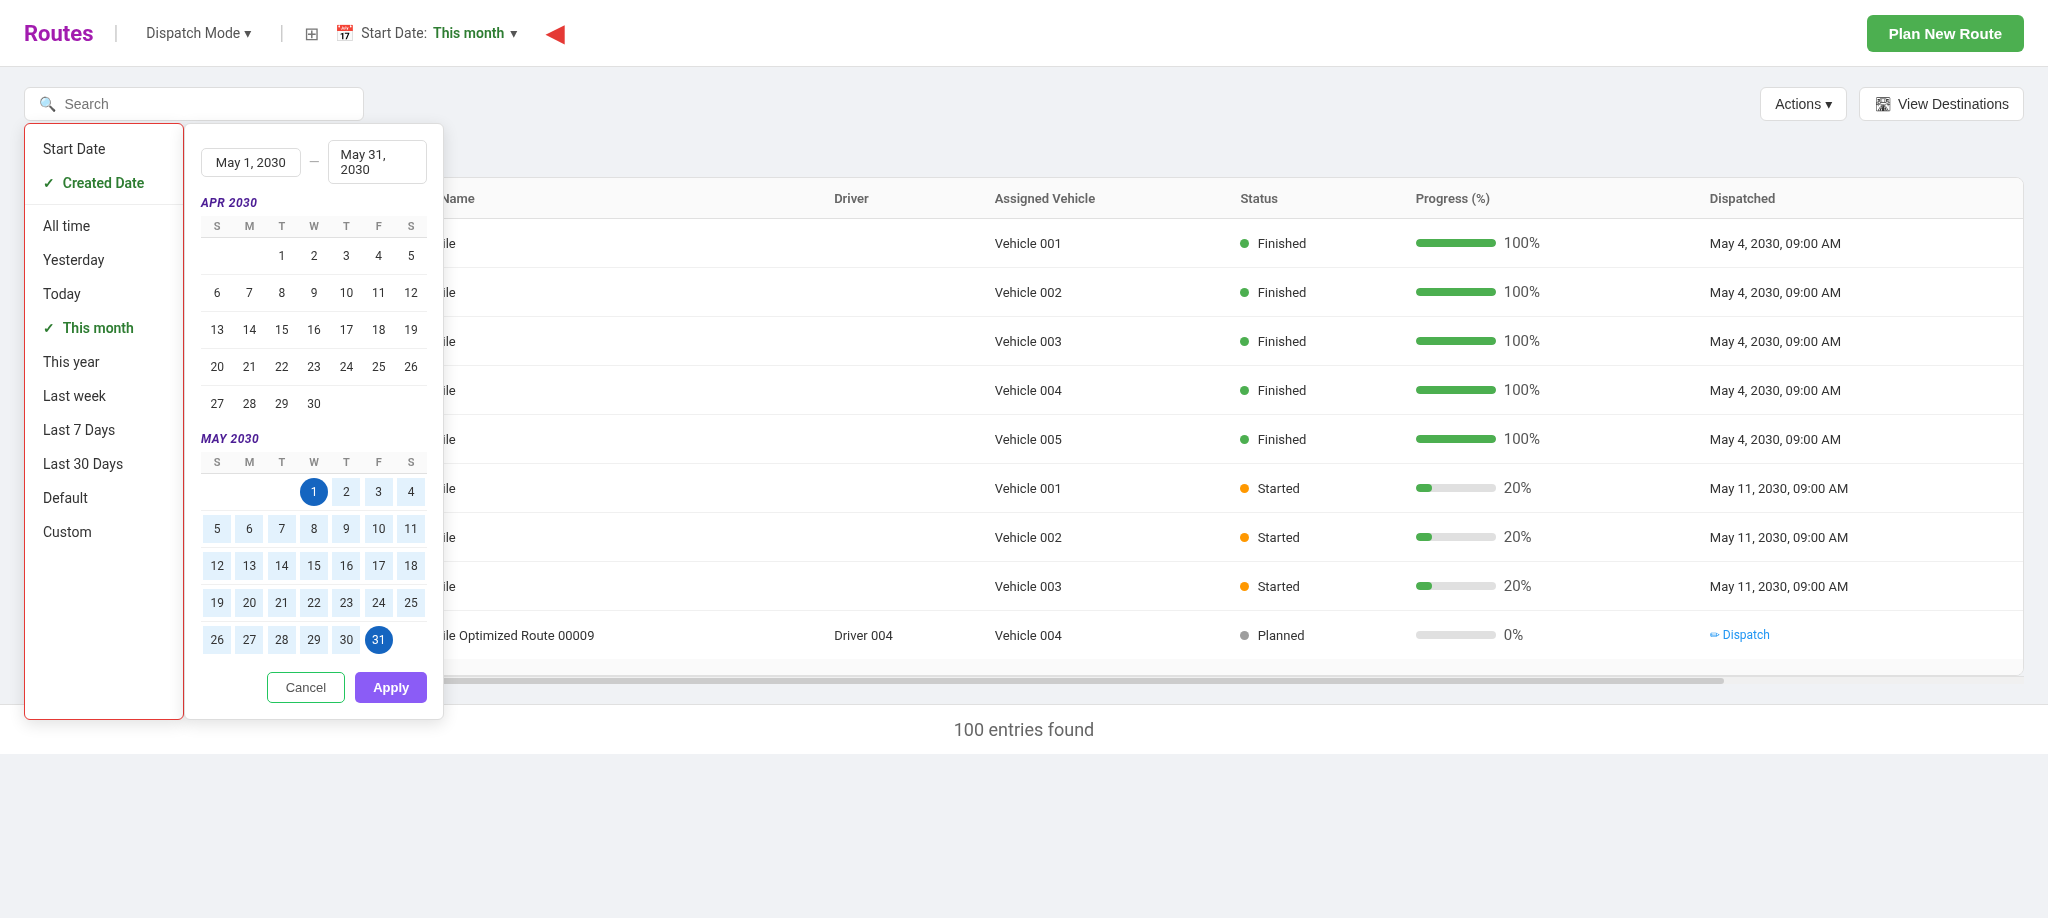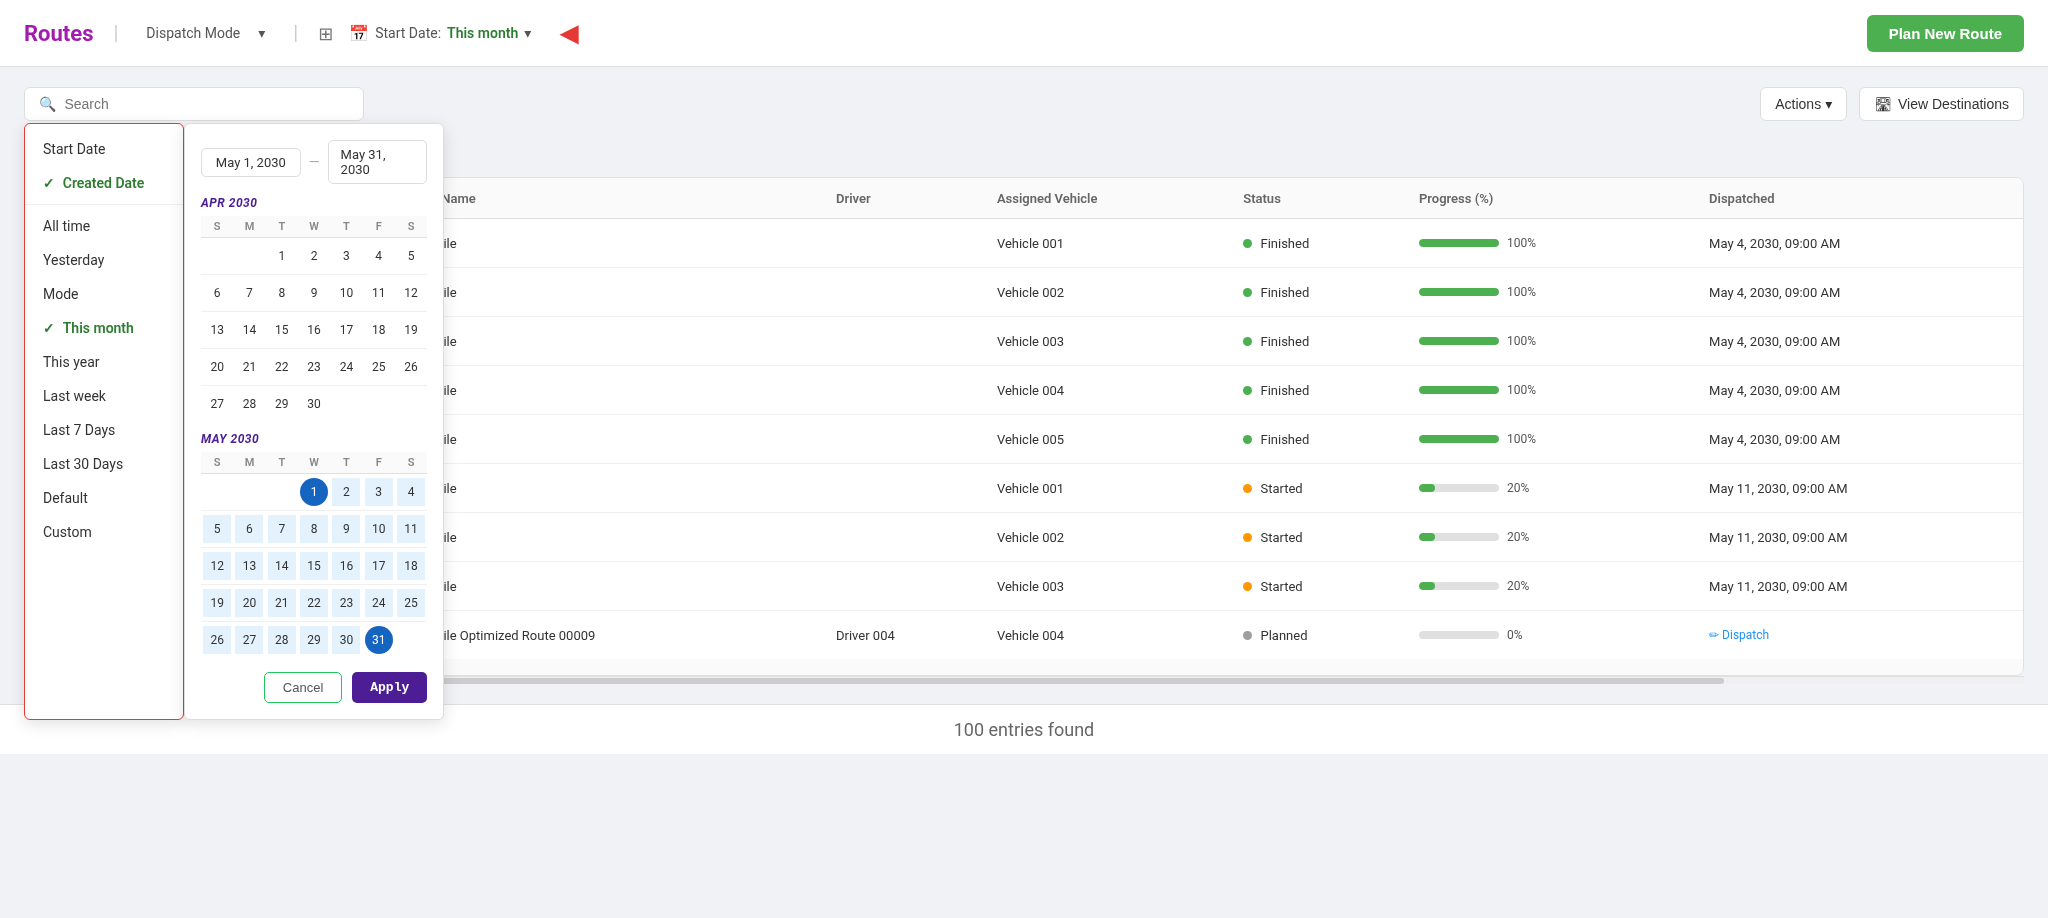--- a/index.html
+++ b/index.html
@@ -4,21 +4,21 @@
   <style>
     * { box-sizing: border-box; margin: 0; padding: 0; }
     body { font-family: -apple-system, BlinkMacSystemFont, 'Segoe UI', Roboto, sans-serif; background: #f0f2f5; color: #333; font-size: 14px; }
 
     .page-wrapper { background: #f0f2f5; min-height: 100vh; padding: 0; }
 
     
     .top-header { background: #fff; padding: 14px 24px; display: flex; align-items: center; gap: 16px; border-bottom: 1px solid #e0e0e0; }
     .page-title { font-size: 22px; font-weight: 700; color: #a21caf; }
     .divider { color: #ccc; font-size: 20px; margin: 0 4px; }
-    .dispatch-mode-btn { display: flex; align-items: center; gap: 18px; font-size: 14px; color: #555; cursor: pointer; padding: 4px 8px; border-radius: 4px; }
+    .dispatch-mode-btn { display: flex; align-items: center; gap: 4px; font-size: 14px; color: #555; cursor: pointer; padding: 4px 8px; border-radius: 4px; }
     .grid-icon { font-size: 18px; color: #777; cursor: pointer; }
     .start-date-filter { display: flex; align-items: center; gap: 6px; font-size: 14px; color: #555; cursor: pointer; }
     .start-date-filter .cal-icon { color: #777; font-size: 16px; }
     .start-date-label { color: #555; }
     .start-date-value { color: #2e7d32; font-weight: 600; }
     .plan-route-btn { margin-left: auto; background: #4caf50; color: #fff; border: none; border-radius: 6px; padding: 10px 22px; font-size: 15px; font-weight: 600; cursor: pointer; }
 
     
     .red-arrow { color: #e53935; font-size: 32px; margin-left: 6px; }
 
@@ -45,21 +45,21 @@
     .checkbox { width: 16px; height: 16px; cursor: pointer; }
     .route-type-btn { background: #fff; border: 1px solid #ddd; border-radius: 5px; padding: 5px 10px; font-size: 12px; color: #333; cursor: pointer; display: inline-flex; align-items: center; gap: 4px; }
     .status-dot { width: 9px; height: 9px; border-radius: 50%; display: inline-block; margin-right: 5px; }
     .status-finished { background: #4caf50; }
     .status-started { background: #ff9800; }
     .status-planned { background: #9e9e9e; }
 
     .progress-bar-wrap { display: flex; align-items: center; gap: 8px; }
     .progress-bar { width: 80px; height: 8px; background: #e0e0e0; border-radius: 4px; overflow: hidden; }
     .progress-fill { height: 100%; border-radius: 4px; background: #4caf50; }
-    .progress-pct { font-size: 12px; color: #555; min-width: 34px; }
+    .progress-pct { font-size: 15px; color: #555; min-width: 34px; }
 
     .dispatch-link { color: #2196f3; cursor: pointer; font-size: 12px; display: flex; align-items: center; gap: 3px; }
 
     .total-row td { font-weight: 600; background: #fafafa; }
 
     
     .footer-bar { background: #fff; border-top: 1px solid #e0e0e0; padding: 14px 24px; text-align: center; color: #666; font-size: 18px; }
     .scroll-bar { height: 8px; background: #f0f0f0; border-top: 1px solid #e0e0e0; position: relative; }
     .scroll-thumb { width: 80%; height: 6px; background: #ccc; border-radius: 3px; position: absolute; top: 1px; left: 5%; cursor: pointer; }
 
@@ -78,21 +78,21 @@
     .date-range-dash { color: #aaa; }
     .cal-month-label { font-size: 12px; font-weight: 700; color: #4c1d95; margin: 10px 0 6px; letter-spacing: 0.5px; font-style: italic; }
     .cal-grid { width: 100%; border-collapse: collapse; }
     .cal-grid th { font-size: 11px; font-weight: 600; color: #888; text-align: center; padding: 4px 2px; }
     .cal-grid td { text-align: center; padding: 4px 2px; }
     .cal-day { width: 28px; height: 28px; display: inline-flex; align-items: center; justify-content: center; border-radius: 50%; font-size: 12px; cursor: pointer; color: #333; }
     .cal-day.selected-start, .cal-day.selected-end { background: #1565c0; color: #fff; border-radius: 50%; }
     .cal-day.in-range { background: #e3f2fd; border-radius: 0; }
     .cal-footer { display: flex; justify-content: flex-end; gap: 10px; margin-top: 14px; }
     .cal-cancel-btn { background: #fff; border: 1px solid #22c55e; border-radius: 5px; padding: 7px 18px; font-size: 13px; cursor: pointer; color: #555; }
-    .cal-apply-btn { background: #4c1d95; border: none; border-radius: 5px; padding: 7px 18px; font-size: 13px; cursor: pointer; color: #fff; font-weight: 600; font-family: Liberation Mono, monospace; }
+    .cal-apply-btn { background: #8b5cf6; border: none; border-radius: 5px; padding: 7px 18px; font-size: 13px; cursor: pointer; color: #fff; font-weight: 600; }
   </style>
 </head>
 <body>
 
 <div class="page-wrapper">
 
   <div class="top-header">
     <span class="page-title">Routes</span>
     <span class="divider">|</span>
     <div class="dispatch-mode-btn">
@@ -143,21 +143,21 @@
           <span>Created Date</span>
         </div>
         <div style="height:1px;background:#eee;margin:4px 0;"></div>
         <div class="menu-item">
           <span>All time</span>
         </div>
         <div class="menu-item">
           <span>Yesterday</span>
         </div>
         <div class="menu-item">
-          <span>Mode</span>
+          <span>Today</span>
         </div>
         <div class="menu-item active">
           <span class="check-icon">✓</span>
           <span>This month</span>
         </div>
         <div class="menu-item">
           <span>This year</span>
         </div>
         <div class="menu-item">
           <span>Last week</span>

